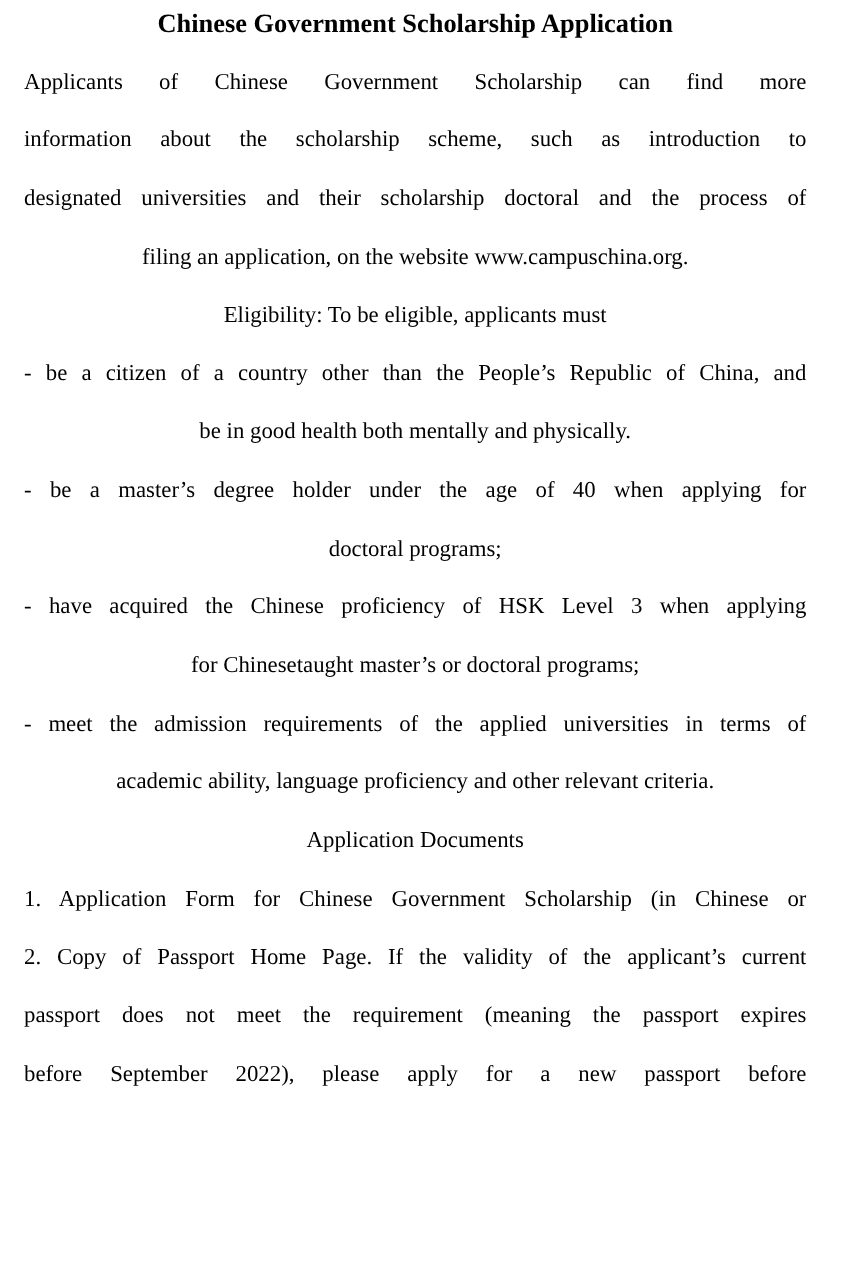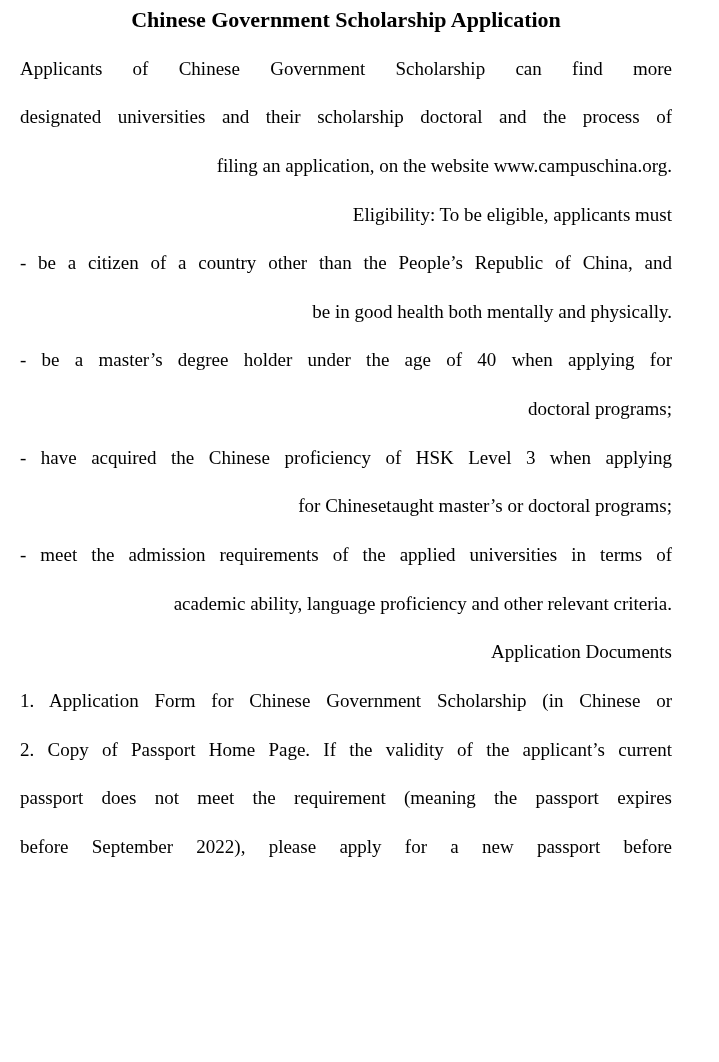--- a/index.html
+++ b/index.html
@@ -25,40 +25,41 @@
     height: 48.65px;
     line-height: 48.65px;
     font-size: 19px;
     overflow: hidden;
   }
   .line.j {
     text-align: justify;
     text-align-last: justify;
   }
   .line.l {
-    text-align: right;
+    text-align: center;
   }
   .title-line {
     height: 48.65px;
     line-height: 48.65px;
     font-size: 22px;
     font-weight: bold;
     text-align: center;
     overflow: hidden;
   }
 </style>
 </head>
 <body>
 
 <div class="page">
   <div class="content">
     <div class="title-line">Chinese Government Scholarship Application</div>
     <div id="paragraphs">
         <div>
           <div class="line j">Applicants of Chinese Government Scholarship can find more</div>
+          <div class="line j">information about the scholarship scheme, such as introduction to</div>
           <div class="line j">designated universities and their scholarship doctoral and the process of</div>
           <div class="line l">filing an application, on the website www.campuschina.org.</div>
         </div>
         <div>
           <div class="line l">Eligibility: To be eligible, applicants must</div>
         </div>
         <div>
           <div class="line j">- be a citizen of a country other than the People’s Republic of China, and</div>
           <div class="line l">be in good health both mentally and physically.</div>
         </div>

